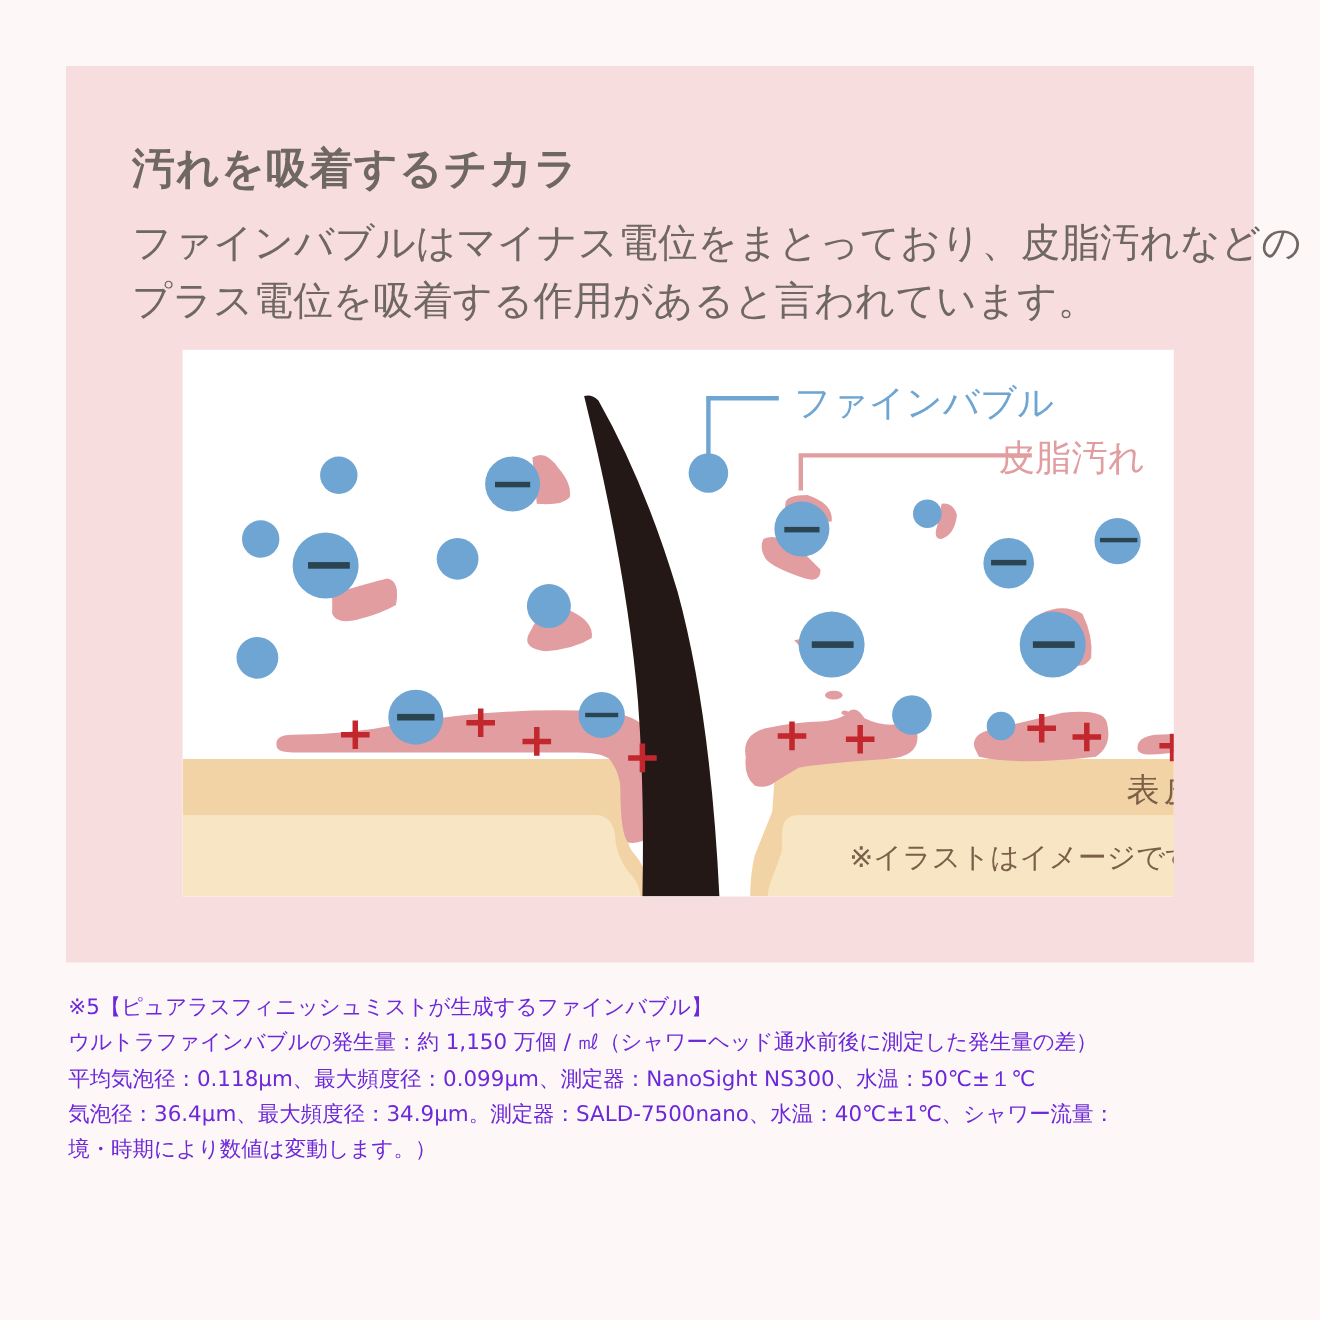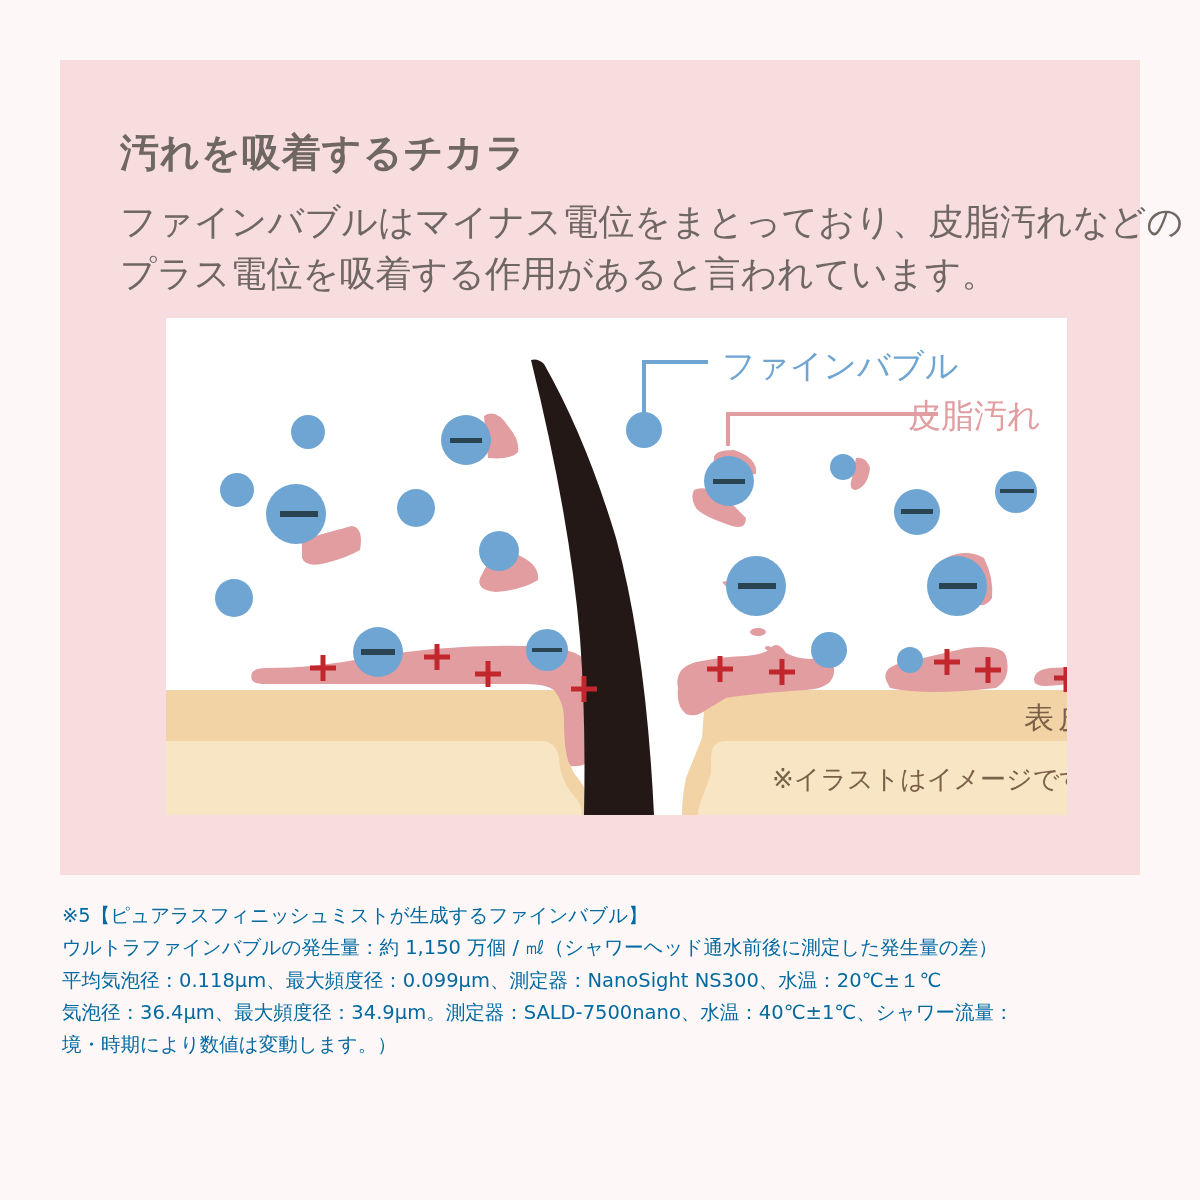--- a/index.html
+++ b/index.html
@@ -10,21 +10,21 @@
   .panel { position:absolute; left:60px; top:60px; width:1080px; height:815px; background:#F8DDDF; }
   .title { position:absolute; left:120px; top:126px; font-size:39px; font-weight:bold; color:#6F6762; letter-spacing:1px; white-space:nowrap; }
   .lead { position:absolute; left:120px; top:196px; font-size:36px; line-height:52px; color:#6F6762; white-space:nowrap; }
   .illus { position:absolute; left:120px; top:318px; width:901px; height:497px; background:#FFFFFF; overflow:hidden;margin-left:46px; }
   .illus svg { position:absolute; left:0; top:0; }
   .lbl { position:absolute; white-space:nowrap; }
   .lbl-bubble { left:556px; top:26px; font-size:33px; color:#6FA5D2; }
   .lbl-sebum { left:742px; top:76px; font-size:33px; color:#E19DA0; }
   .lbl-epi { left:858px; top:380px; font-size:30px; color:#7A6048; letter-spacing:4px;text-align:center; }
   .lbl-note { left:606px; top:444px; font-size:26px; color:#7A6048; }
-  .notes { position:absolute; left:62px; top:900px; width:1090px; font-size:19.5px; line-height:32.3px; color:#0369a1; }
+  .notes { position:absolute; left:62px; top:900px; width:1090px; font-size:19.5px; line-height:32.3px; color:#6d28d9; }
   .notes div { white-space:nowrap; }
 </style>
 </head>
 <body>
 
 <div class="panel"></div>
 
 <div class="title">汚れを吸着するチカラ</div>
 <div class="lead">
   <div>ファインバブルはマイナス電位をまとっており、皮脂汚れなどの</div>
@@ -118,16 +118,16 @@
 
   <div class="lbl lbl-bubble">ファインバブル</div>
   <div class="lbl lbl-sebum">皮脂汚れ</div>
   <div class="lbl lbl-epi">表皮</div>
   <div class="lbl lbl-note">※イラストはイメージです</div>
 </div>
 
 <div class="notes">
   <div>※5【ピュアラスフィニッシュミストが生成するファインバブル】</div>
   <div>ウルトラファインバブルの発生量：約 1,150 万個 / ㎖（シャワーヘッド通水前後に測定した発生量の差）</div>
-  <div>平均気泡径：0.118µm、最大頻度径：0.099µm、測定器：NanoSight NS300、水温：20℃±１℃</div>
+  <div>平均気泡径：0.118µm、最大頻度径：0.099µm、測定器：NanoSight NS300、水温：50℃±１℃</div>
   <div>気泡径：36.4µm、最大頻度径：34.9µm。測定器：SALD-7500nano、水温：40℃±1℃、シャワー流量：</div>
   <div>境・時期により数値は変動します。）</div>
 </div>
 
 </body></html>

